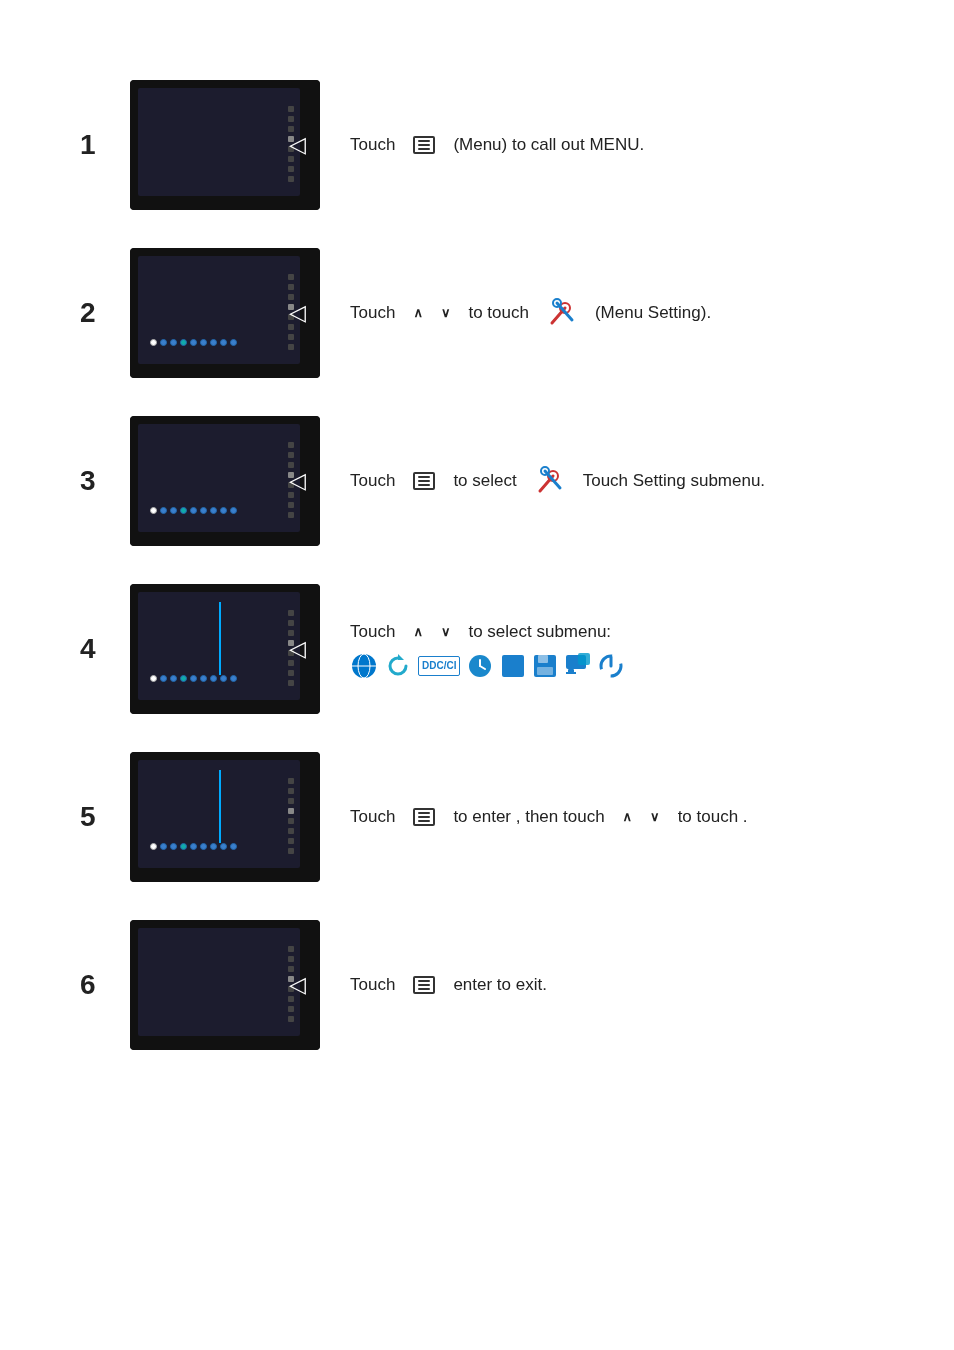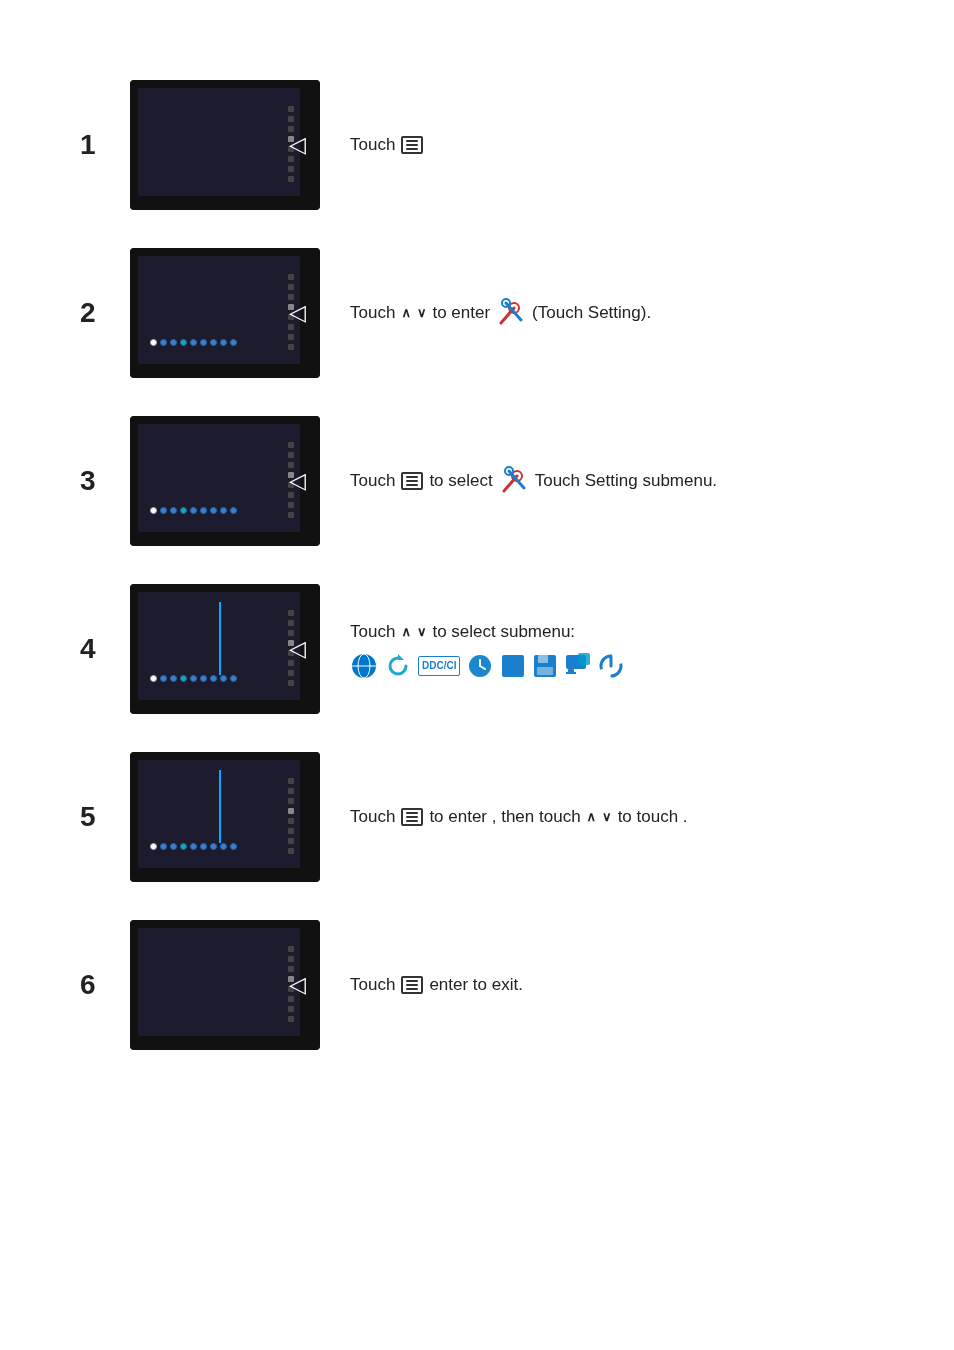--- a/index.html
+++ b/index.html
@@ -118,21 +118,21 @@
       background: #0af;
     }
     
     .instruction {
       margin-left: 30px;
       flex: 1;
       line-height: 1.6;
       font-size: 17px;
       color: #222;
     }
-    .instruction .row1 { display: flex; align-items: center; gap: 6px; flex-wrap: wrap; }
+    .instruction .row1 { display: flex; align-items: center; gap: 18px; flex-wrap: wrap; }
     .instruction .row2 { display: flex; align-items: center; gap: 6px; flex-wrap: wrap; margin-top: 6px; }
     .menu-icon {
       display: inline-flex;
       align-items: center;
       justify-content: center;
       width: 22px;
       height: 18px;
       border: 2px solid #333;
       border-radius: 2px;
       flex-direction: column;
@@ -192,20 +192,21 @@
       <div class="cursor-arrow">◁</div>
     </div>
     <div class="instruction">
       <div class="row1">
         <span>Touch</span>
         <span class="menu-icon">
           <span></span>
           <span></span>
           <span></span>
         </span>
+        <span>(Menu) to  call out MENU.</span>
       </div>
     </div>
   </div>
 
   <div class="step">
     <div class="step-number">2</div>
     <div class="monitor-img">
       <div class="screen">
         <div class="btn-strip">
           <div class="btn-dot"></div>
@@ -229,29 +230,29 @@
           <div class="menu-dot"></div>
         </div>
       </div>
       <div class="cursor-arrow">◁</div>
     </div>
     <div class="instruction">
       <div class="row1">
         <span>Touch</span>
         <span class="caret">∧</span>
         <span class="caret">∨</span>
-        <span>to enter</span>
+        <span>to touch</span>
 
         <svg width="30" height="30" viewBox="0 0 30 30">
           <line x1="5" y1="25" x2="18" y2="10" stroke="#cc3333" stroke-width="3" stroke-linecap="round"></line>
           <circle cx="18" cy="10" r="5" fill="none" stroke="#cc3333" stroke-width="2"></circle>
           <line x1="10" y1="5" x2="25" y2="22" stroke="#1a7fcc" stroke-width="3" stroke-linecap="round"></line>
           <circle cx="10" cy="5" r="4" fill="none" stroke="#1a7fcc" stroke-width="2"></circle>
         </svg>
-        <span>(Touch Setting).</span>
+        <span>(Menu Setting).</span>
       </div>
     </div>
   </div>
 
   <div class="step">
     <div class="step-number">3</div>
     <div class="monitor-img">
       <div class="screen">
         <div class="btn-strip">
           <div class="btn-dot"></div>

